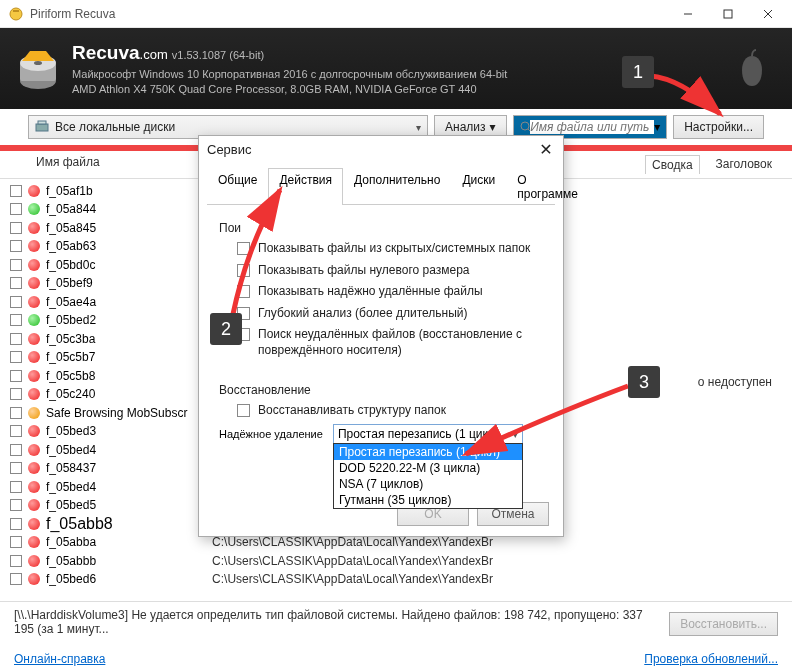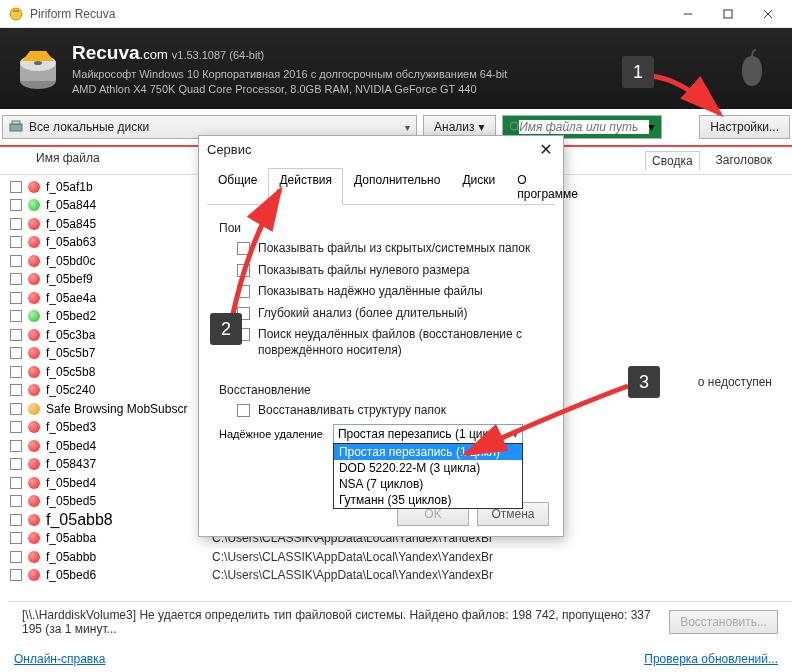--- a/index.html
+++ b/index.html
@@ -15,26 +15,26 @@
 
   
   .header { background: linear-gradient(#252525, #181818); padding: 12px 16px; display: flex; align-items: center; gap: 12px; position: relative; }
   .hd-icon { width: 44px; height: 44px; }
   .header-text { color: #bbb; font-size: 11px; line-height: 1.4; }
   .header-text .brand { color: #fff; font-size: 19px; font-weight: bold; }
   .header-text .ver { color: #bbb; font-size: 11px; margin-left: 4px; }
   .header-pear { position: absolute; right: 22px; top: 18px; }
 
   
-  .toolbar { display: flex; align-items: center; padding: 6px 2px; gap: 6px; border-bottom: 2px solid #ef4444; }
+  .toolbar { display: flex; align-items: center; padding: 6px 28px; gap: 6px; border-bottom: 6px solid #ef4444; }
   .drive-dd { display: flex; align-items: center; border: 1px solid #adadad; background: linear-gradient(#f5f5f5,#eaeaea); height: 24px; padding: 0 6px; gap: 6px; width: 415px; }
   .drive-dd .label { flex: 1; font-size: 12px; color: #222; }
   .drive-dd .chev { font-size: 10px; color: #555; }
   .btn { border: 1px solid #adadad; background: linear-gradient(#f5f5f5,#e5e5e5); height: 24px; padding: 0 10px; display: flex; align-items: center; gap: 4px; font-size: 12px; color: #222; }
-  .search { border: 1px solid #adadad; background: #15803d; height: 24px; padding: 0 6px; display: flex; align-items: center; width: 160px; }
+  .search { border: 1px solid #adadad; background: #0369a1; height: 24px; padding: 0 6px; display: flex; align-items: center; width: 160px; }
   .search input { border: none; outline: none; font-size: 12px; color: #888; width: 100%; font-style: normal; }
 
   
   .list-hdr { display: flex; border-bottom: 1px solid #ddd; padding: 4px 14px 4px 36px; gap: 10px; font-size: 12px; color: #333; text-align: center; }
   .list-hdr .tab { padding: 2px 6px; }
   .list-hdr .filler { flex: 1; }
   .col-name { }
 
   
   .file-list { padding: 2px 10px; }
@@ -43,21 +43,21 @@
   .file-row .dot { width: 12px; height: 12px; border-radius: 50%; flex-shrink: 0; }
   .dot.red { background: radial-gradient(circle at 35% 35%, #ff9a9a, #e22); }
   .dot.green { background: radial-gradient(circle at 35% 35%, #a8f5a8, #2b2); }
   .dot.orange { background: radial-gradient(circle at 35% 35%, #ffd29a, #e90); }
   .file-row .path { color: #333; font-size: 12px; margin-left: 110px; }
 
   
   .preview- { position: absolute; right: 20px; top: 375px; color: #333; font-size: 12px; }
 
   
-  .statusbar { position: absolute; bottom: 30px; left: 8px; right: 0; padding: 6px 14px; display: flex; align-items: center; gap: 10px; border-top: 1px solid #ddd; font-size: 12px; color: #333; }
+  .statusbar { position: absolute; bottom: 30px; left: 0; right: 0; padding: 6px 14px; display: flex; align-items: flex-end; gap: 10px; border-top: 1px solid #ddd; font-size: 12px; color: #333; }
   .statusbar .txt { flex: 1; }
   .footer { position: absolute; bottom: 6px; left: 0; right: 0; padding: 0 14px; display: flex; font-size: 12px; }
   .footer a { color: #0066cc; text-decoration: underline; }
   .footer .spacer { flex: 1; }
 
   
   .dialog { position: absolute; left: 198px; top: 135px; width: 366px; height: 402px; background: #fff; border: 1px solid #aaa; box-shadow: 2px 4px 12px rgba(0,0,0,0.25); }
   .dialog .dlg-title { display: flex; align-items: center; padding: 4px 8px; font-size: 13px; color: #222; }
   .dialog .dlg-title .t { flex: 1; }
   .dialog .dlg-close { width: 18px; height: 18px; display: flex; align-items: center; justify-content: center; font-size: 16px; }

